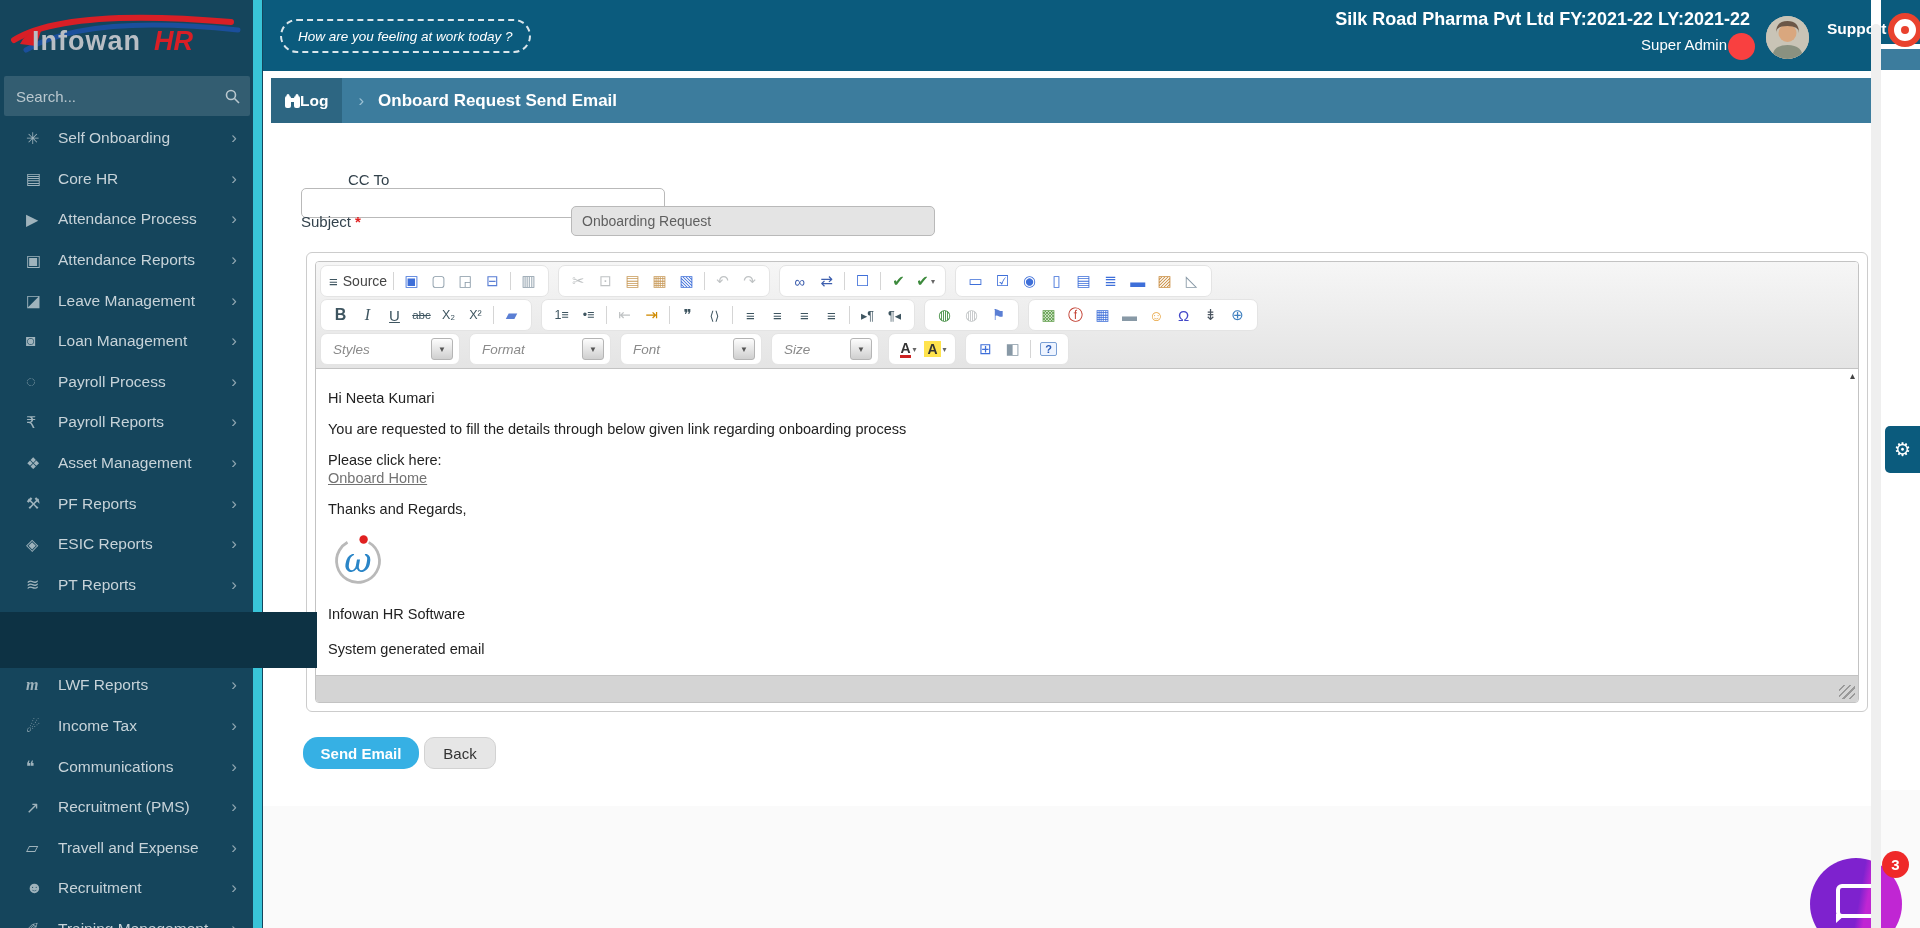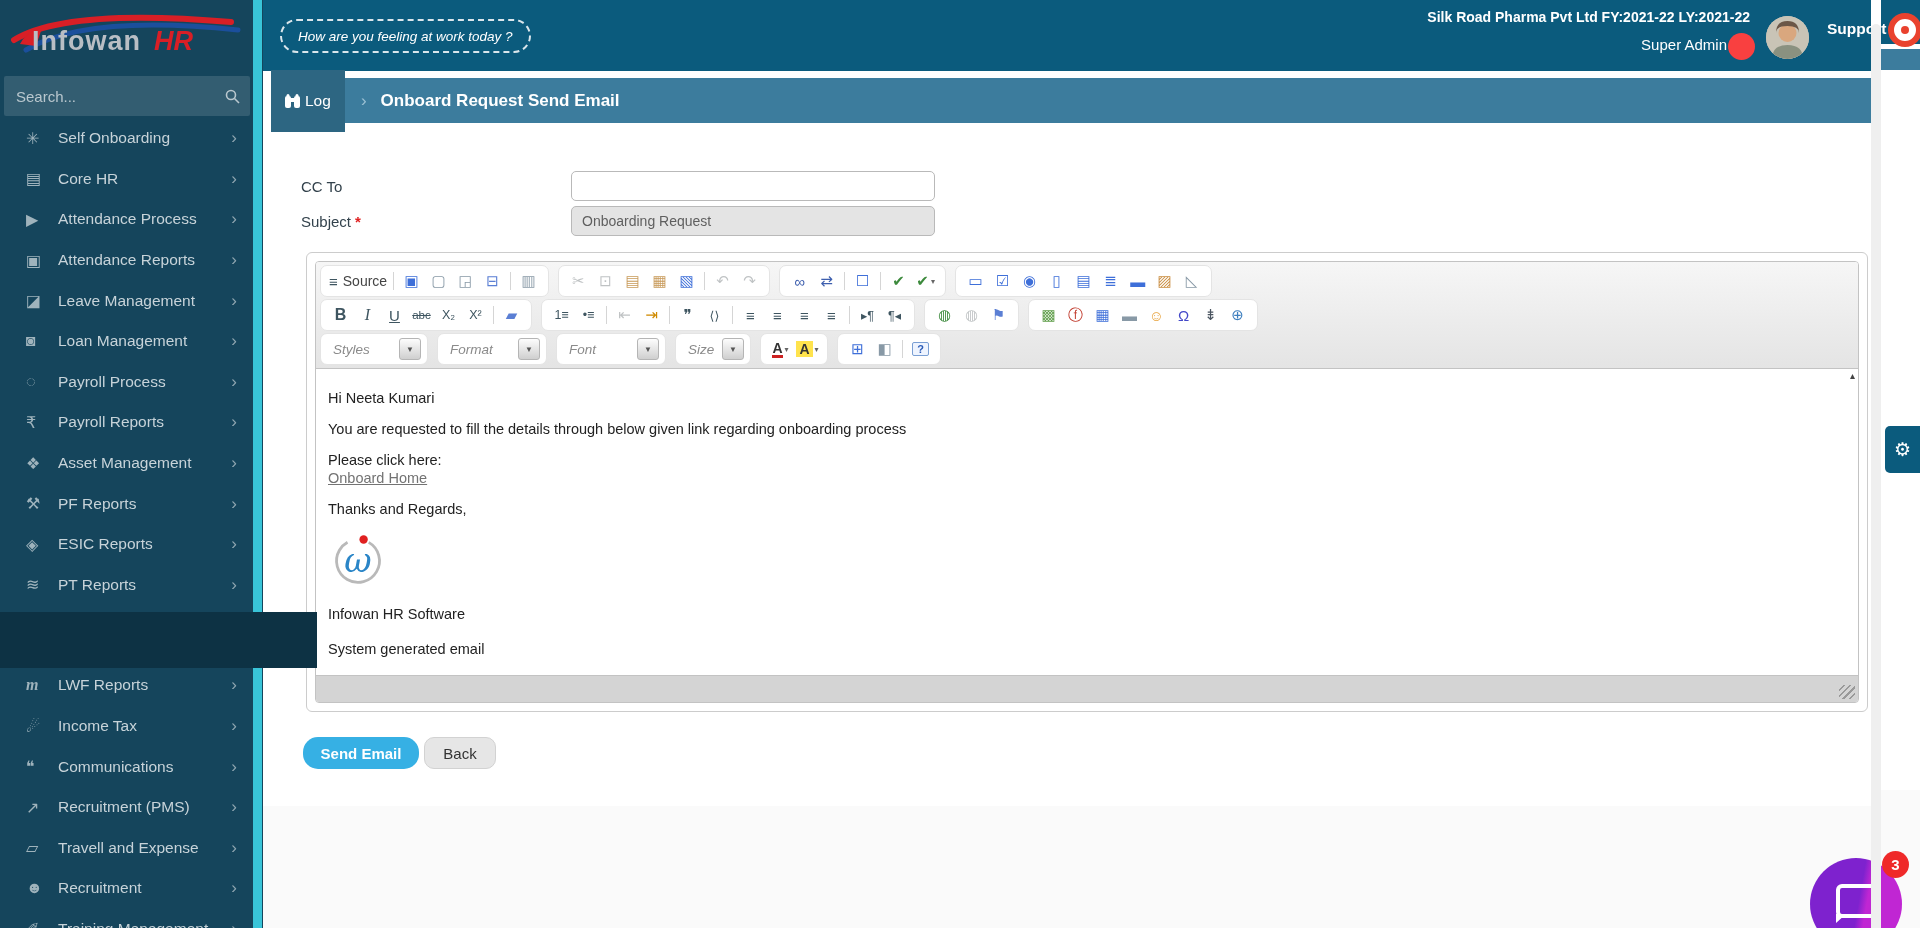--- a/index.html
+++ b/index.html
@@ -20,31 +20,31 @@
   .mitem .micon{width:32px;font-size:16px;color:#9fb3bc;flex:0 0 32px;}
   .mitem .mlabel{flex:1;font-size:15.5px;}
   .mitem .mchev{color:#8fa6b0;font-size:17px;padding-right:6px;}
   .mspacer{height:60px;}
   #side-overlay{position:absolute;left:0;top:612px;width:317px;height:56px;background:#0d3244;z-index:50;}
 
   
   #header{position:absolute;left:263px;top:0;width:1608px;height:71px;background:#0b5b7d;z-index:15;color:#fff;}
   #mood-pill{position:absolute;left:17px;top:19px;height:30px;padding:0 16px;border:2px dashed rgba(255,255,255,.85);
     border-radius:17px;display:flex;align-items:center;font-style:italic;font-size:13.5px;color:#fff;cursor:pointer;}
-  #company{position:absolute;right:121px;top:9px;font-weight:bold;font-size:14px;white-space:nowrap;}
+  #company{position:absolute;right:121px;top:9px;font-weight:bold;font-size:18px;white-space:nowrap;}
   #role{position:absolute;right:144px;top:36px;font-size:15px;}
   #role-dot{position:absolute;left:1465px;top:33px;width:27px;height:27px;border-radius:50%;background:#f94040;}
   #avatar{position:absolute;left:1503px;top:16px;width:43px;height:43px;border-radius:50%;overflow:hidden;background:#cfcabf;cursor:pointer;}
   #support{position:absolute;left:1564px;top:20px;font-weight:bold;font-size:15.5px;cursor:pointer;}
 
   
   #crumbbar{position:absolute;left:271px;top:78px;width:1600px;height:45px;background:#3c7c9d;z-index:16;
     display:flex;align-items:center;color:#fff;}
-  #crumb-log{height:62px;background:#2d6682;display:flex;align-items:center;padding:0 14px;gap:5px;
-    font-weight:normal;font-size:15.5px;cursor:pointer;}
+  #crumb-log{height:45px;background:#2d6682;display:flex;align-items:center;padding:0 14px;
+    font-weight:bold;font-size:15.5px;cursor:pointer;}
   #crumb-sep{color:#9cc1d4;font-size:17px;margin:0 14px 0 16px;}
   #crumb-title{font-weight:bold;font-size:17px;}
 
   
   #content{position:absolute;left:263px;top:71px;width:1608px;height:735px;background:#fff;z-index:10;}
   #below{position:absolute;left:263px;top:806px;width:1608px;height:122px;background:#fafafa;z-index:9;}
 
   .frow{position:absolute;left:38px;display:flex;align-items:center;}
   .flabel{width:270px;font-size:15px;color:#33424c;}
   .req{color:#e02020;font-weight:bold;margin-left:4px;}
@@ -69,21 +69,21 @@
   .tsep{width:1px;height:18px;background:#d5d5d5;margin:0 4px;}
   .caret{font-size:8px;color:#666;margin-left:2px;}
   .g-bold{font-weight:bold;font-size:16px;}
   .g-italic{font-style:italic;font-family:"Liberation Serif","DejaVu Serif",serif;font-size:16px;}
   .g-underline{text-decoration:underline;font-size:15px;}
   .g-strike{text-decoration:line-through;font-size:11.5px;}
   .g-small{font-size:12.5px;}
   .tc{border-bottom:3px solid #cc2222;line-height:1;font-weight:bold;font-size:14px;color:#333;}
   .bc{background:#ffe34d;padding:0 3px;font-weight:bold;font-size:14px;color:#333;line-height:1.2;}
   .qbox{border:1px solid #7a9fd4;background:#eef4ff;color:#2a5bb8;font-size:11px;padding:0 4px;border-radius:2px;font-weight:bold;}
-  .dd{display:flex;align-items:center;cursor:pointer;}
+  .dd{display:flex;align-items:center;cursor:pointer;gap:32px;}
   .dd .dd-label{font-style:italic;color:#8a8a8a;font-size:13.5px;padding:0 6px;}
   .dd .dd-btn{width:20px;height:20px;border:1px solid #b5b5b5;border-radius:3px;
     background:linear-gradient(#fdfdfd,#cfcfcf);display:flex;align-items:center;justify-content:center;
     font-size:8px;color:#555;}
   #edit-body{flex:1;background:#fff;position:relative;padding:21px 14px 0 12px;font-size:14.5px;color:#222;
     overflow:hidden;cursor:text;}
   #edit-body p{margin:0 0 15px 0;}
   #edit-body a{color:#737373;text-decoration:underline;cursor:pointer;}
   #scrollup{position:absolute;right:3px;top:1px;font-size:10px;color:#444;cursor:pointer;}
   #efooter{height:26px;background:#d4d4d4;border-top:1px solid #c3c3c3;position:relative;}
@@ -155,21 +155,21 @@
       </svg>
       <span>Log</span>
     </div>
     <span id="crumb-sep">›</span>
     <span id="crumb-title">Onboard Request Send Email</span>
   </div>
 
   <div id="content">
 
 
-    <div class="frow" style="top:100px;">
+    <div class="frow" style="top:100px;flex-direction:column;">
       <span class="flabel"><span>CC To</span></span>
       <input class="finput enabled" value="" style="">
     </div>
 
     <div class="frow" style="top:135px;">
       <span class="flabel">
         <span>Subject</span><span class="req">*</span>
       </span>
       <input class="finput" disabled="" value="Onboarding Request" style="">
     </div>

